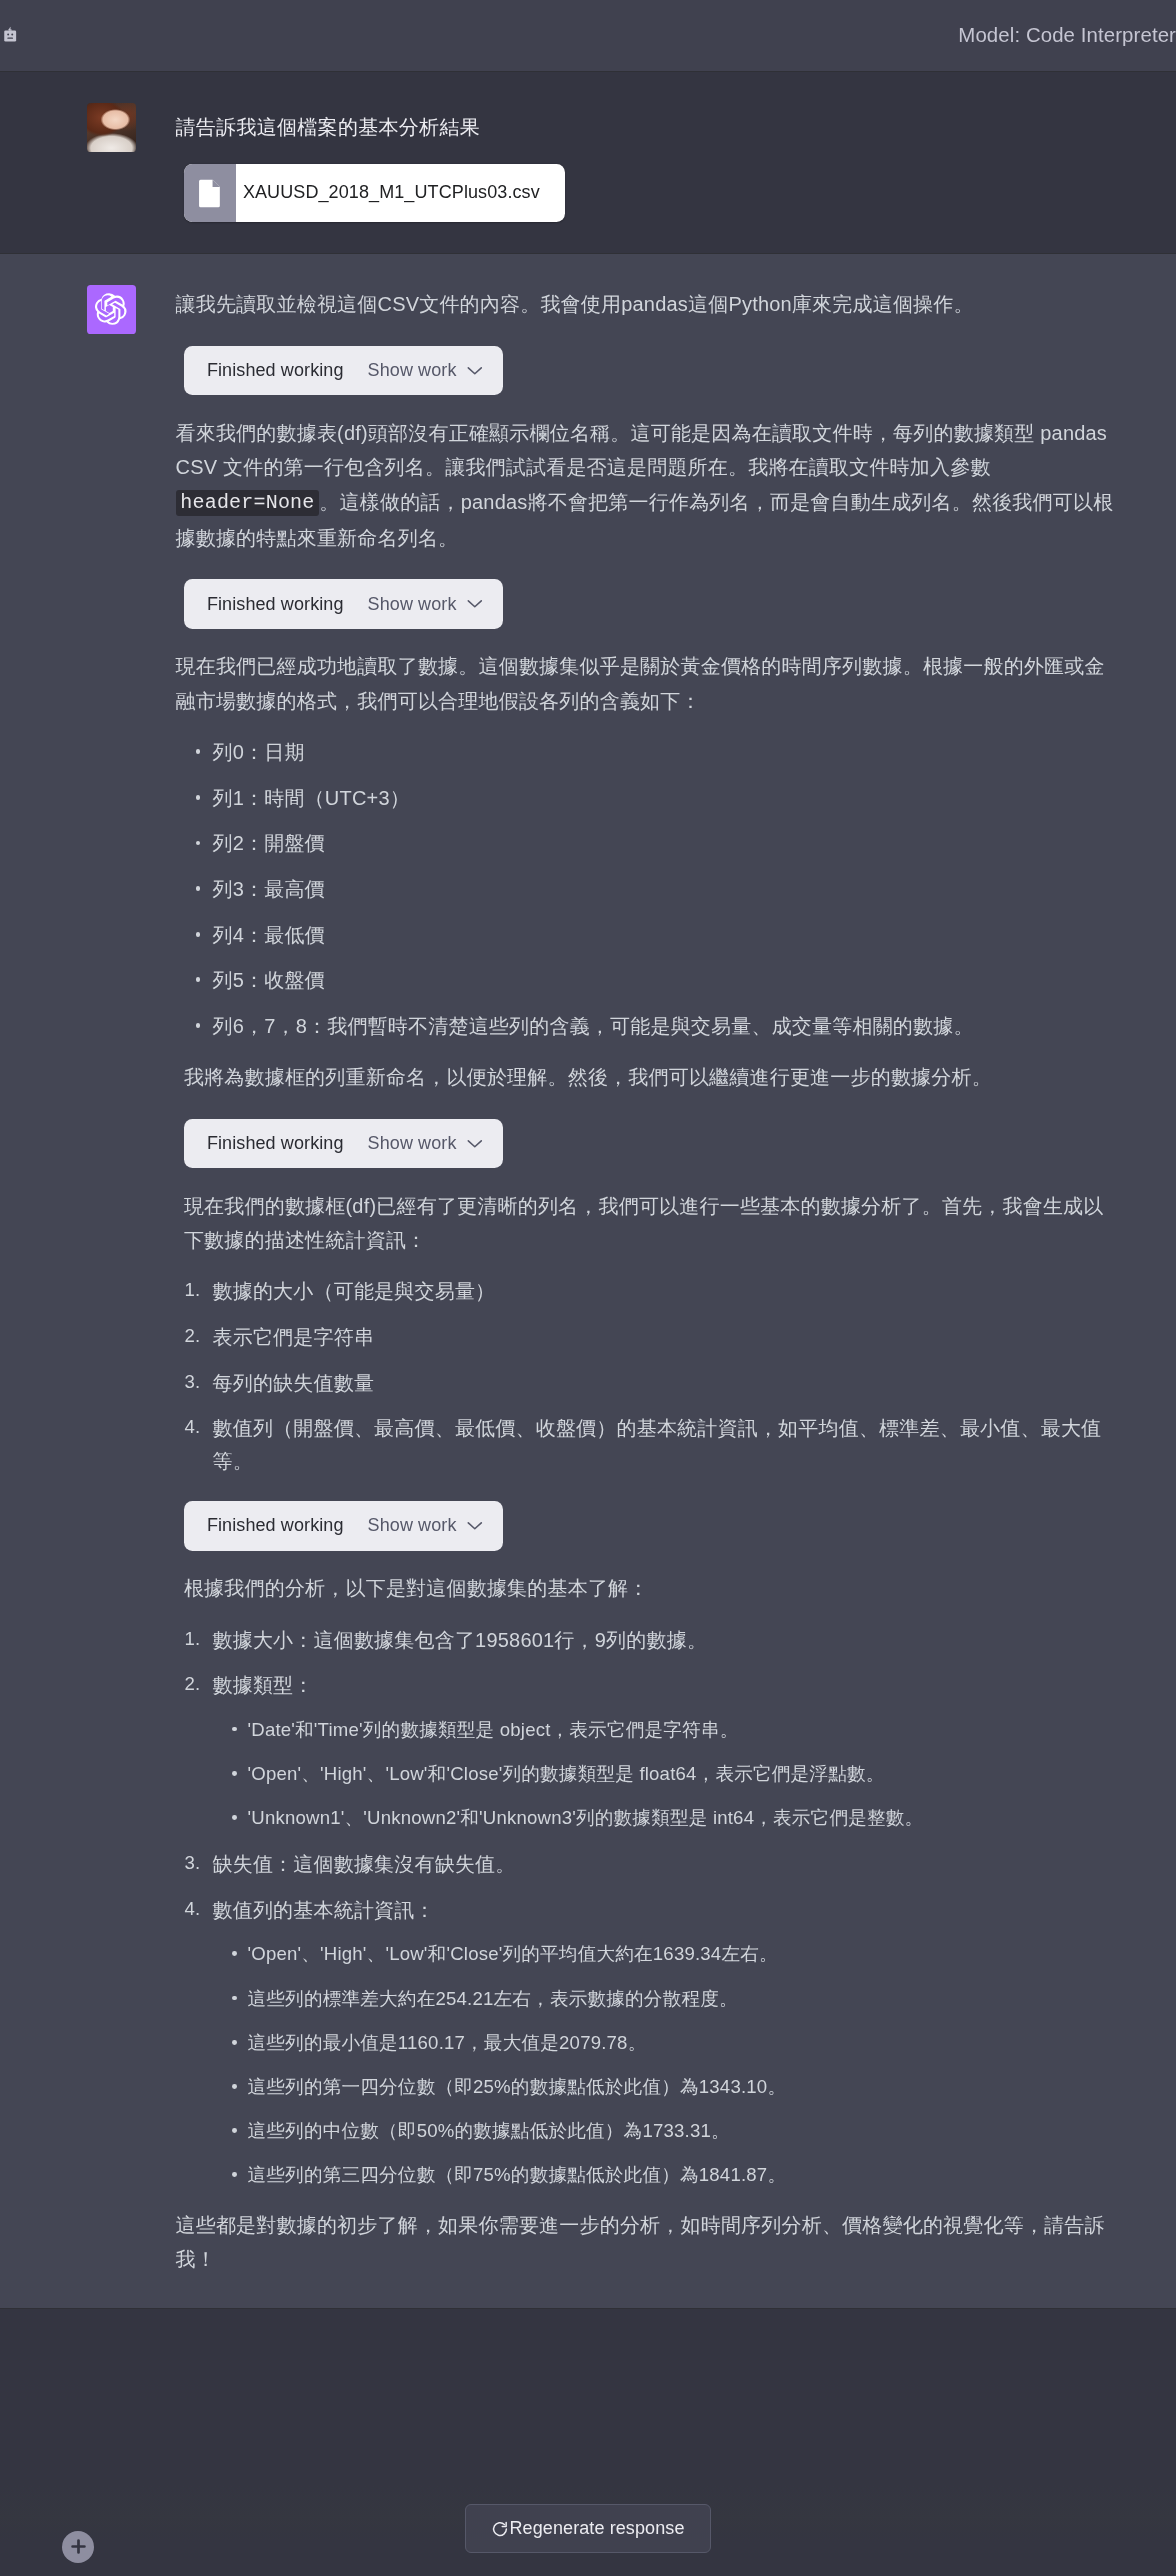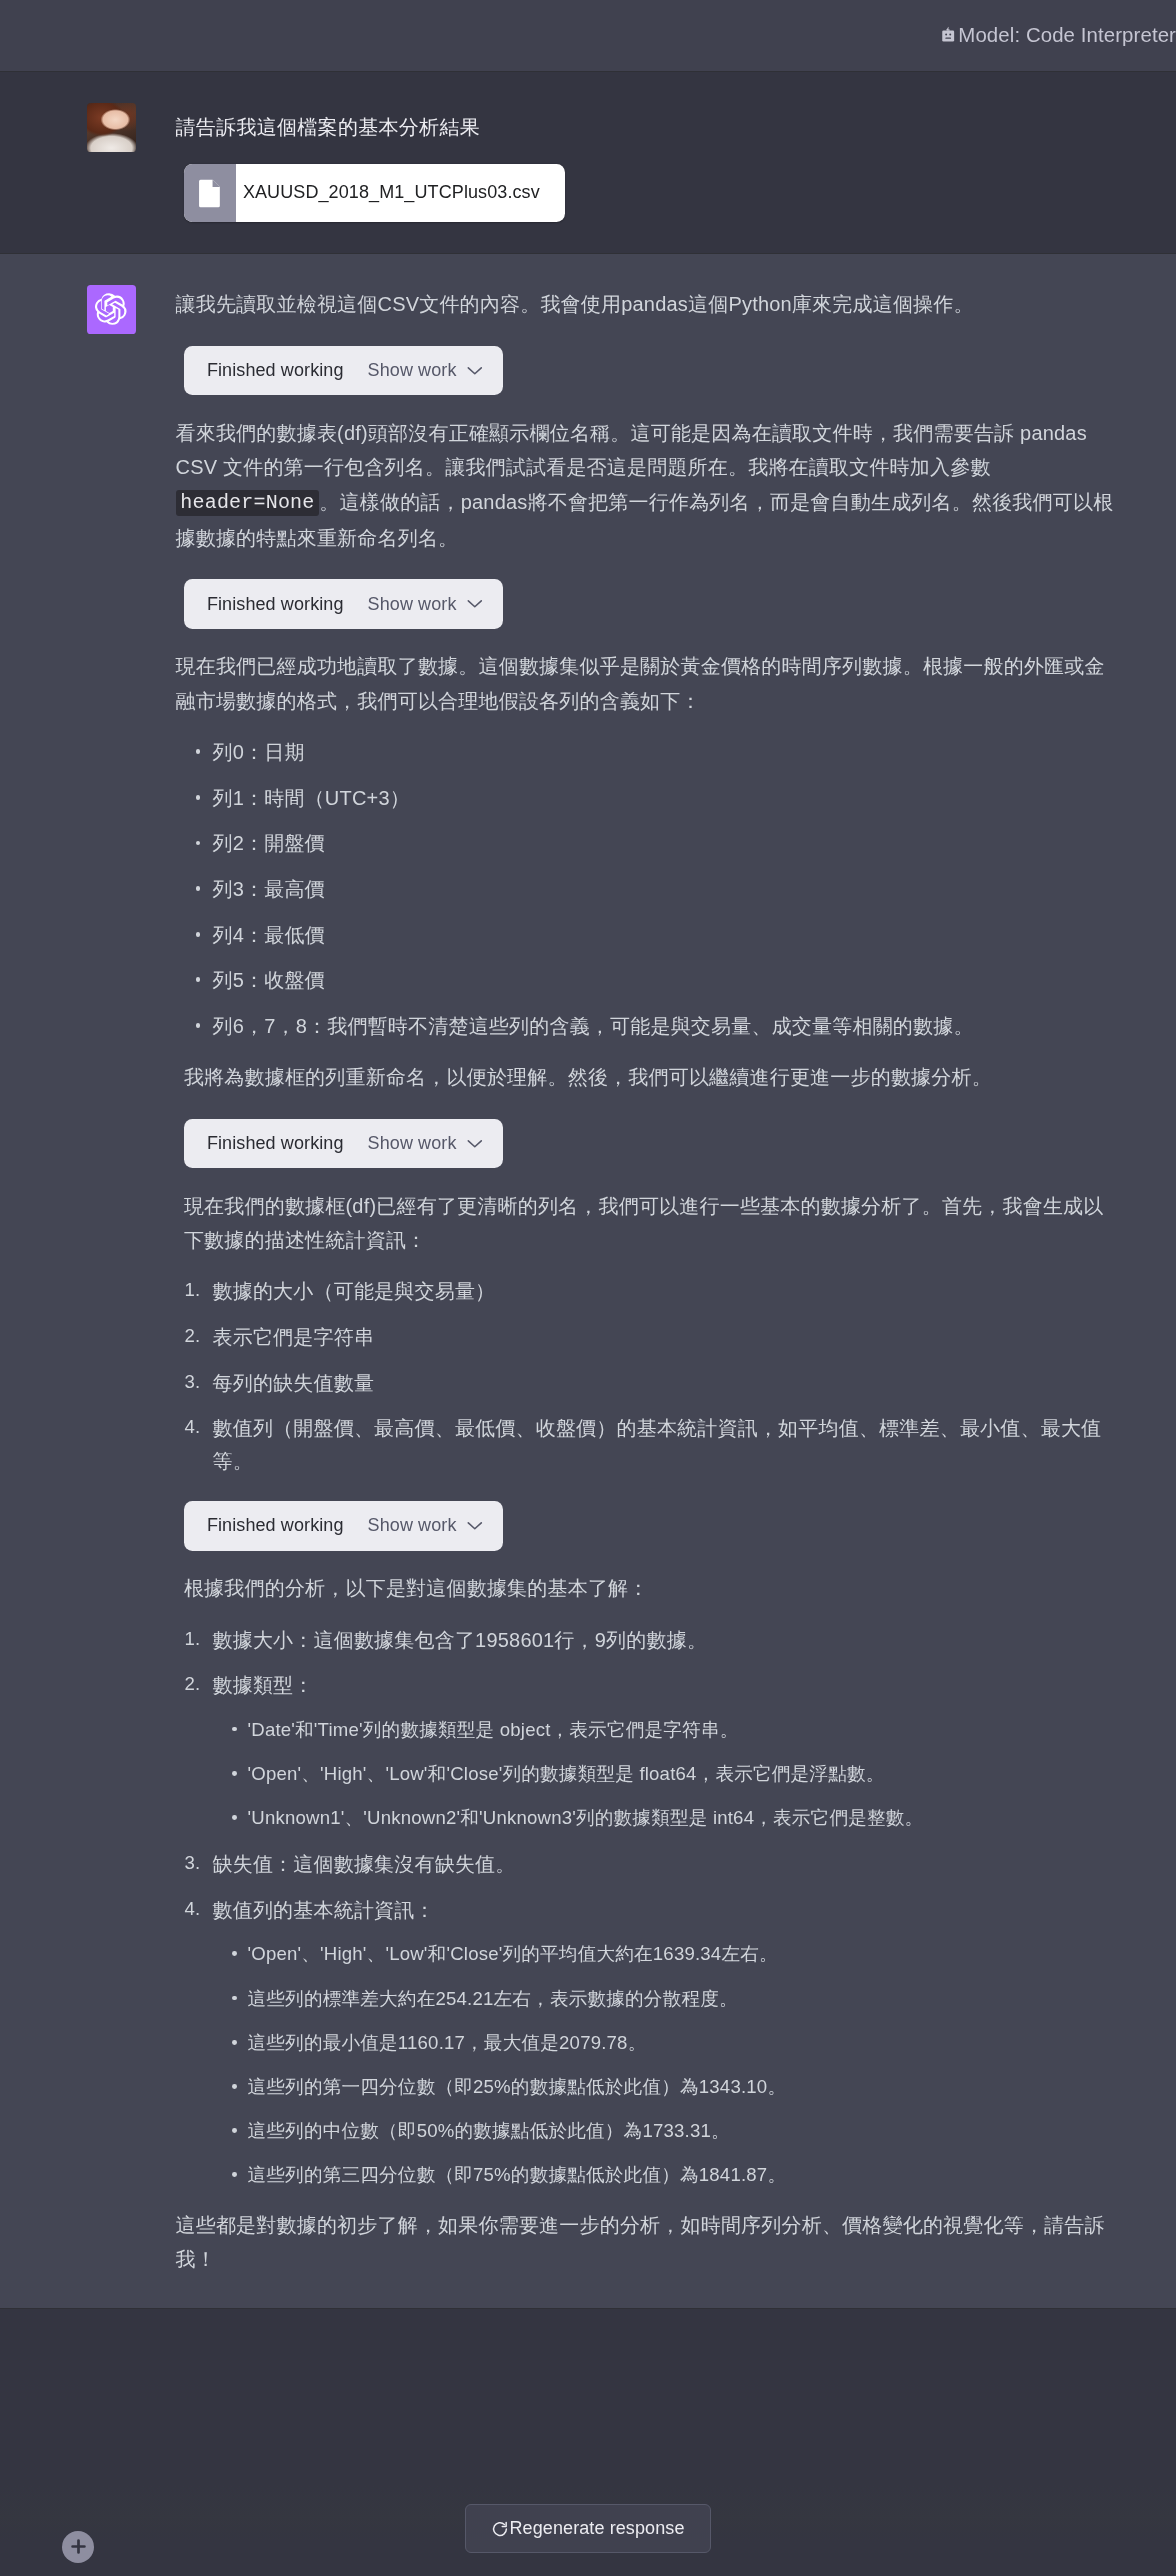--- a/index.html
+++ b/index.html
@@ -21,21 +21,21 @@
     overflow: hidden;
   }
 
   
   .header {
     height: 71px;
     background: #40414f;
     border-bottom: 0.6px solid #2f3036;
     display: flex;
     align-items: center;
-    justify-content: flex-end;
+    justify-content: space-between;
     gap: 0;
   }
   .header-title {
     font-size: 20.4px;
     color: #c5c5d2;
     letter-spacing: 0.1px;
   }
   .model-icon {
     width: 20.4px;
     height: 20.4px;
@@ -352,21 +352,21 @@
           <span class="work-status">Finished working</span>
           <span class="work-toggle">
             <span>Show work</span>
             <svg class="chev" viewBox="0 0 24 14">
                 <path d="M2 2.5 12 11.5 22 2.5"></path>
               </svg>
           </span>
         </div>
 
         
-        <p class="para"><span>看來我們的數據表(df)頭部沒有正確顯示欄位名稱。這可能是因為在讀取文件時，我們需要告訴 pandas CSV 文件的第一行包含列名。讓我們試試看是否這是問題所在。我將在讀取文件時加入參數 </span><code class="inline">header=None</code><span>。這樣做的話，pandas將不會把第一行作為列名，而是會自動生成列名。然後我們可以根據數據的特點來重新命名列名。</span></p>
+        <p class="para"><span>看來我們的數據表(df)頭部沒有正確顯示欄位名稱。這可能是因為在讀取文件時，每列的數據類型 pandas CSV 文件的第一行包含列名。讓我們試試看是否這是問題所在。我將在讀取文件時加入參數 </span><code class="inline">header=None</code><span>。這樣做的話，pandas將不會把第一行作為列名，而是會自動生成列名。然後我們可以根據數據的特點來重新命名列名。</span></p>
 
         
         <div class="work-box">
           <span class="work-status">Finished working</span>
           <span class="work-toggle">
             <span>Show work</span>
             <svg class="chev" viewBox="0 0 24 14">
                 <path d="M2 2.5 12 11.5 22 2.5"></path>
               </svg>
           </span>

